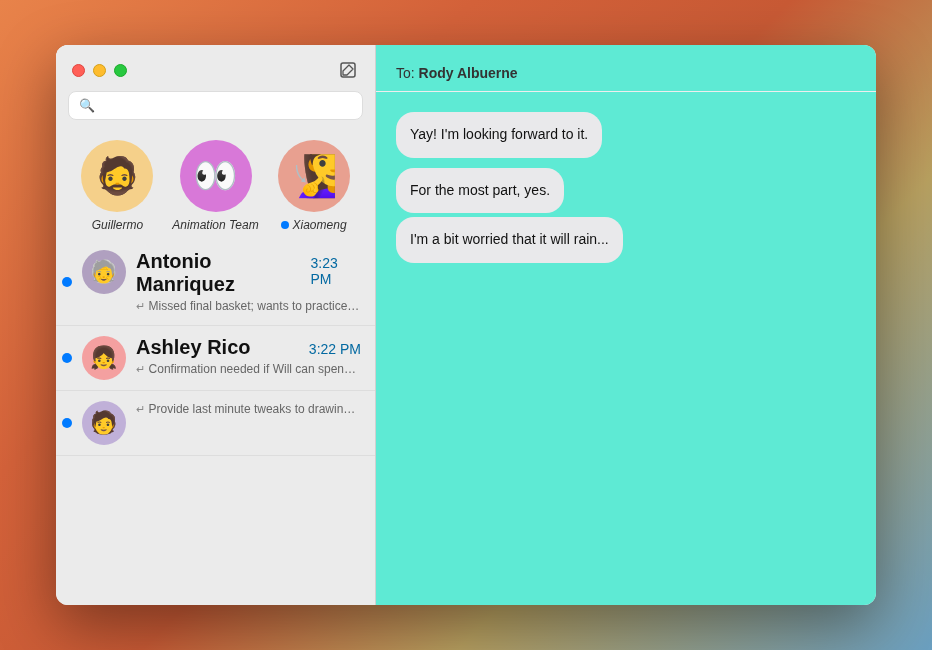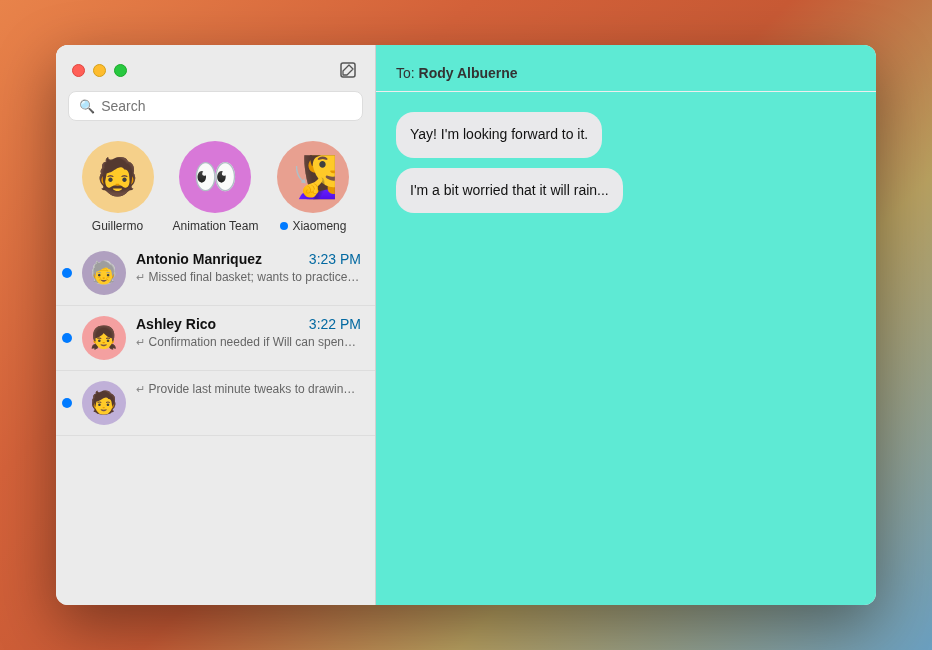--- a/index.html
+++ b/index.html
@@ -140,20 +140,21 @@
       background: #e8a090;
     }
 
     .contact-name {
       font-size: 12px;
       color: #333;
       text-align: left;
       display: flex;
       align-items: center;
       gap: 4px;
+      font-style: italic;
     }
 
     .online-dot {
       width: 8px;
       height: 8px;
       border-radius: 50%;
       background: #007aff;
       display: inline-block;
     }
 
@@ -204,21 +205,21 @@
     }
 
     .msg-header {
       display: flex;
       justify-content: space-between;
       align-items: baseline;
       margin-bottom: 2px;
     }
 
     .msg-sender {
-      font-size: 14px;
+      font-size: 20px;
       font-weight: 600;
       color: #111;
     }
 
     .msg-time {
       font-size: 14px;
       color: #0369a1;
     }
 
     .msg-preview {
@@ -313,21 +314,20 @@
         <svg width="18" height="18" viewBox="0 0 18 18" fill="none">
           <rect x="2" y="2" width="14" height="14" rx="2" stroke="#555" stroke-width="1.5" fill="none"></rect>
           <path d="M5 9h8M9 5v8" stroke="#555" stroke-width="0"></path>
           <path d="M10 4l4 4-6 6H4v-4l6-6z" stroke="#555" stroke-width="1.3" fill="none" stroke-linejoin="round"></path>
         </svg>
       </div>
     </div>
 
     <div class="search-bar">
       <span class="search-icon-wrapper">🔍</span>
-      <input class="search-input" type="text" placeholder="Search" style="">
     </div>
 
     <div class="pinned-contacts">
 
       <div class="contact-pin">
         <div class="avatar-wrapper">
           <div class="avatar-circle guillermo">
             🧔
           </div>
         </div>
@@ -407,19 +407,20 @@
       </div>
     </div>
 
     <div class="chat-messages">
 
       <div class="bubble-group incoming">
         <div class="bubble incoming">Yay! I'm looking forward to it.</div>
       </div>
 
       <div class="bubble-group incoming">
+        <div class="bubble incoming">For the most part, yes.</div>
         <div class="bubble incoming">I'm a bit worried that it will rain...</div>
       </div>
 
 
     </div>
   </div>
 </div>
 
 </body></html>

